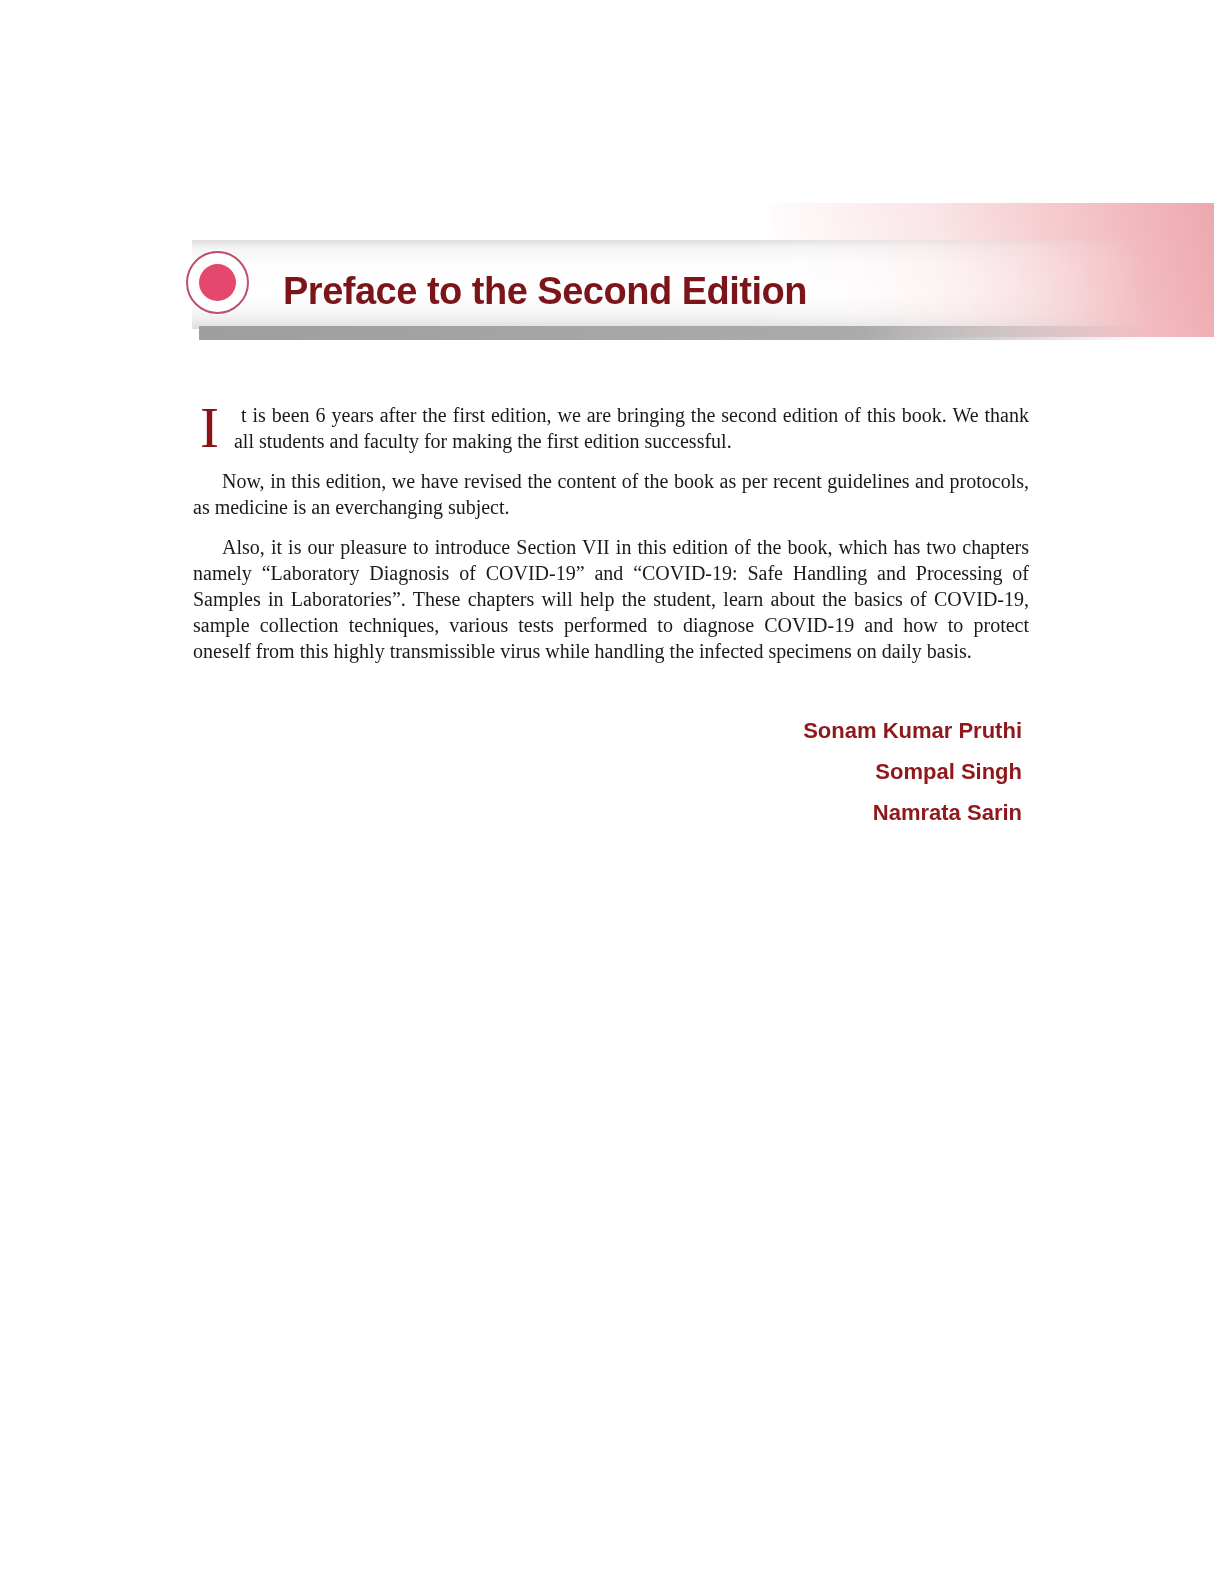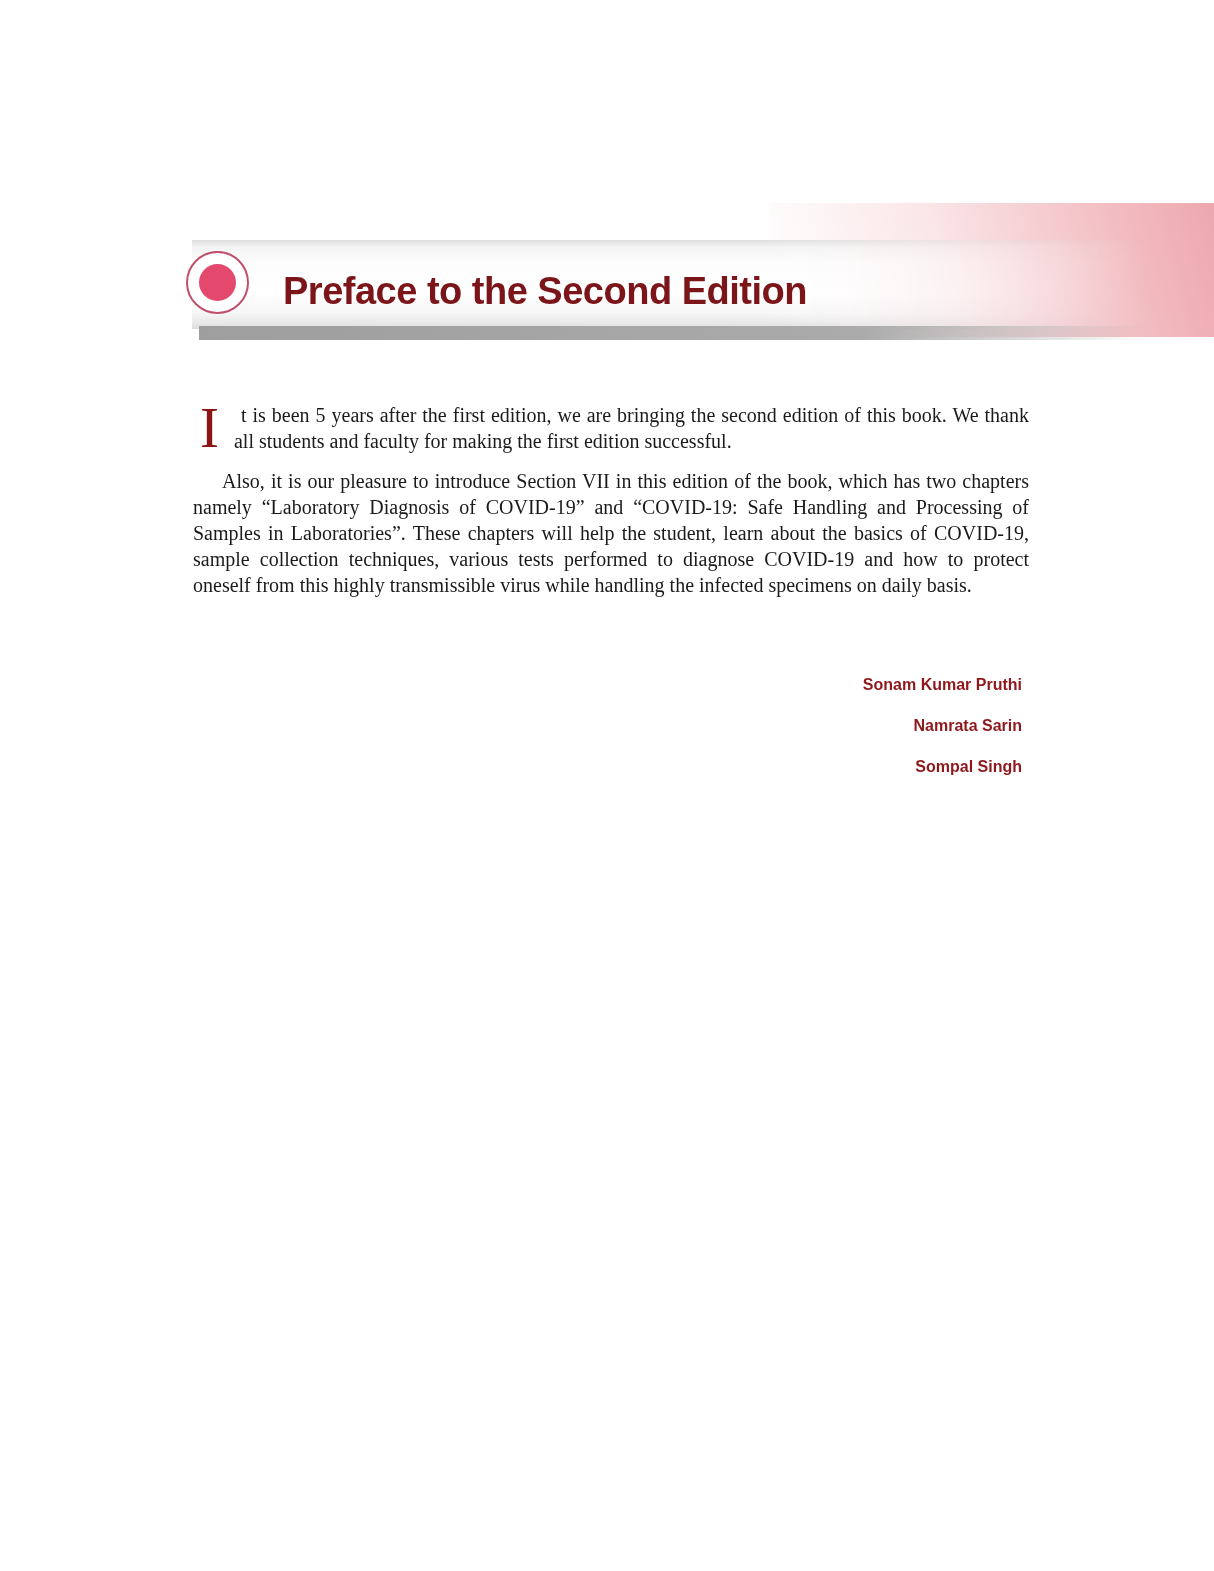--- a/index.html
+++ b/index.html
@@ -91,44 +91,45 @@
     font-size: 57px;
     line-height: 45px;
     padding-top: 3px;
     margin-right: 8px;
     color: #8b1416;
   }
 
   .closing-line { margin-top: 12px !important; text-align: left; }
 
   .authors {
-    margin-top: 52px;
+    margin-top: 32px;
     text-align: right;
     font-family: "Liberation Sans", sans-serif;
     font-weight: bold;
-    font-size: 16px;
+    font-size: 22px;
     line-height: 27px;
     color: #8f181c;
   }
 </style>
 </head>
 <body>
 
 <div class="header-area">
   <div class="pink-gradient"></div>
   <div class="title-band"></div>
   <div class="band-underline"></div>
   <div class="bullet-circle">
     <div class="bullet-circle-inner"></div>
   </div>
   <h1 class="page-title">Preface to the Second Edition</h1>
 </div>
 
 <div class="content">
-  <p><span class="dropcap">I</span><span>t is been 5 years after the first edition, we are bringing the second edition of this book. We thank all students and faculty for making the first edition successful.</span></p>
+  <p><span class="dropcap">I</span><span>t is been 6 years after the first edition, we are bringing the second edition of this book. We thank all students and faculty for making the first edition successful.</span></p>
+  <p class="para-indent">Now, in this edition, we have revised the content of the book as per recent guidelines and protocols, as medicine is an everchanging subject.</p>
   <p class="para-indent">Also, it is our pleasure to introduce Section VII in this edition of the book, which has two chapters namely “Laboratory Diagnosis of COVID-19” and “COVID-19: Safe Handling and Processing of Samples in Laboratories”. These chapters will help the student, learn about the basics of COVID-19, sample collection techniques, various tests performed to diagnose COVID-19 and how to protect oneself from this highly transmissible virus while handling the infected specimens on daily basis.</p>
 
   <div class="authors">
     <div>Sonam Kumar Pruthi</div>
+    <div>Sompal Singh</div>
     <div>Namrata Sarin</div>
-    <div>Sompal Singh</div>
   </div>
 </div>
 
 </body></html>

